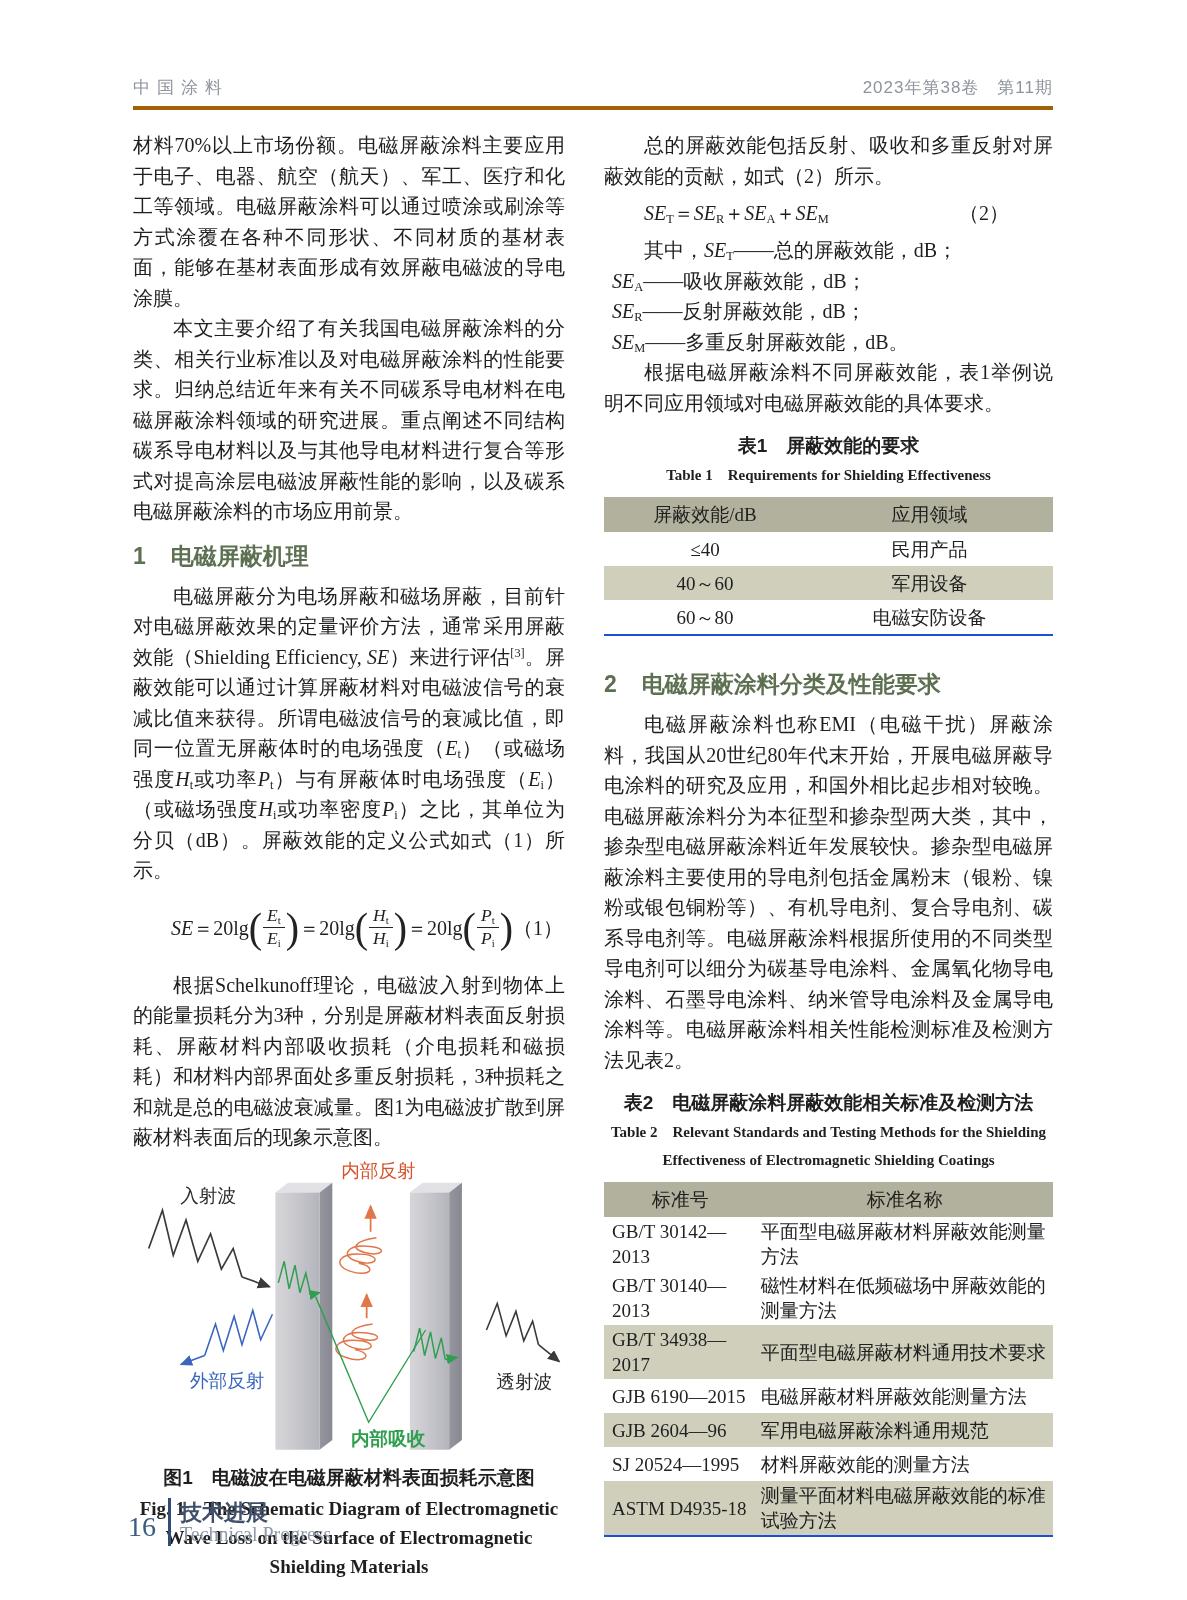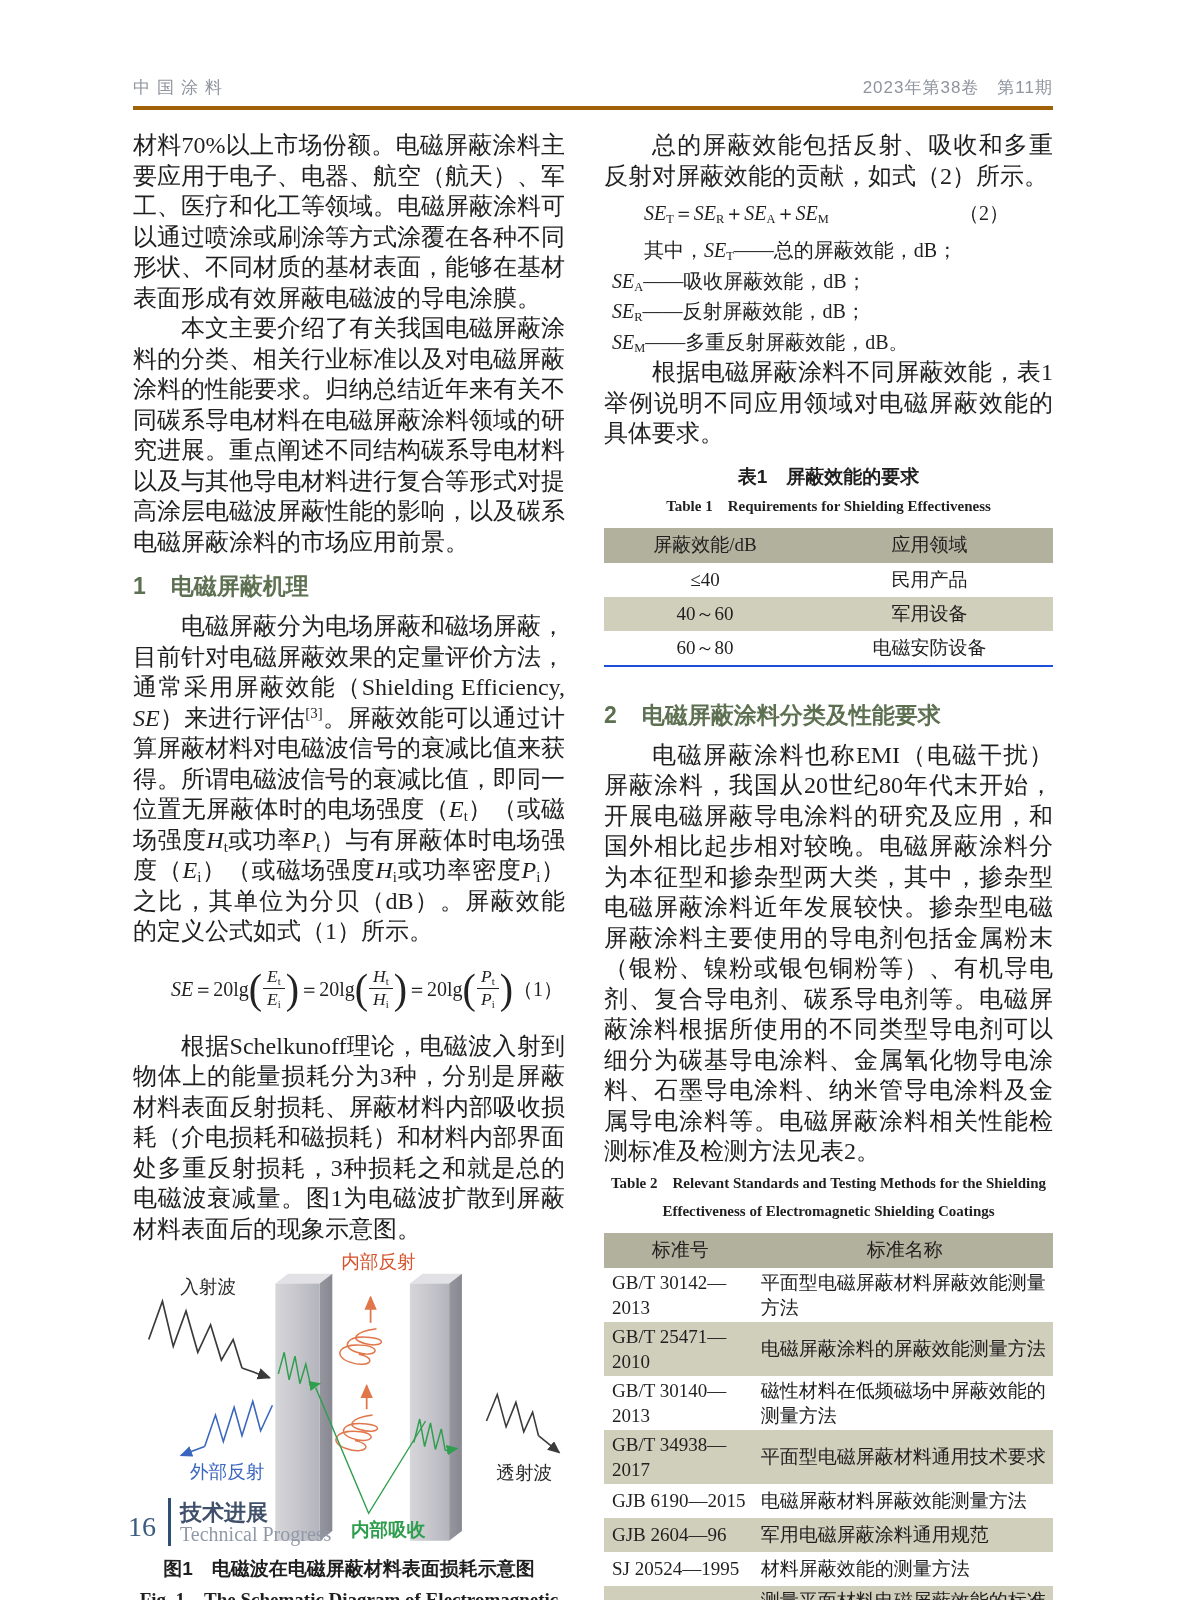--- a/index.html
+++ b/index.html
@@ -12,21 +12,21 @@
     border-bottom:4px solid #a16207;color:#8e939d;font-size:17px;
     font-family:"Liberation Sans","DejaVu Sans",sans-serif;}
   .journal-name{letter-spacing:7px;}
   .issue-info{letter-spacing:1px;}
 
   
   .col{position:absolute;top:130px;}
   .col-left{left:133px;width:432px;}
   .col-right{left:604px;width:449px;}
 
-  .para{font-size:24px;line-height:30.5px;text-align:justify;}
+  .para{font-size:20px;line-height:30.5px;text-align:justify;}
   .indent{text-indent:2em;}
   .it{font-style:italic;}
   sub{font-size:0.62em;font-style:normal;vertical-align:-0.28em;line-height:0;}
   sup{font-size:0.62em;font-style:normal;vertical-align:0.55em;line-height:0;}
 
   .sec-head{font-family:Liberation Sans, sans-serif;font-weight:bold;
     font-size:23px;color:#5d7051;margin:13px 0 9px 0;line-height:32px;}
   .sec-head .num{display:inline-block;margin-right:25px;}
 
   
@@ -235,38 +235,35 @@
           </tr>
         </tbody>
     </table>
 
     <div class="sec-head" style="margin-top:32px;">
       <span class="num">2</span><span>电磁屏蔽涂料分类及性能要求</span>
     </div>
 
     <p class="para indent" style="margin:0;">电磁屏蔽涂料也称EMI（电磁干扰）屏蔽涂料，我国从20世纪80年代末开始，开展电磁屏蔽导电涂料的研究及应用，和国外相比起步相对较晚。电磁屏蔽涂料分为本征型和掺杂型两大类，其中，掺杂型电磁屏蔽涂料近年发展较快。掺杂型电磁屏蔽涂料主要使用的导电剂包括金属粉末（银粉、镍粉或银包铜粉等）、有机导电剂、复合导电剂、碳系导电剂等。电磁屏蔽涂料根据所使用的不同类型导电剂可以细分为碳基导电涂料、金属氧化物导电涂料、石墨导电涂料、纳米管导电涂料及金属导电涂料等。电磁屏蔽涂料相关性能检测标准及检测方法见表2。</p>
 
+    <div class="tbl-caption-zh">表2　电磁屏蔽涂料屏蔽效能相关标准及检测方法</div>
     <div class="tbl-caption-en">Table 2　Relevant Standards and Testing Methods for the Shielding Effectiveness of Electromagnetic Shielding Coatings</div>
 
     <table class="table2">
       <thead>
         <tr>
           <th>标准号</th>
           <th>标准名称</th>
         </tr>
       </thead>
       <tbody>
           <tr>
             <td>GB/T 30142—2013</td>
             <td>平面型电磁屏蔽材料屏蔽效能测量方法</td>
           </tr>
-          <tr class="alt">
-            <td>GB/T 25471—2010</td>
-            <td>电磁屏蔽涂料的屏蔽效能测量方法</td>
-          </tr>
           <tr>
             <td>GB/T 30140—2013</td>
             <td>磁性材料在低频磁场中屏蔽效能的测量方法</td>
           </tr>
           <tr class="alt">
             <td>GB/T 34938—2017</td>
             <td>平面型电磁屏蔽材料通用技术要求</td>
           </tr>
           <tr>
             <td>GJB 6190—2015</td>

